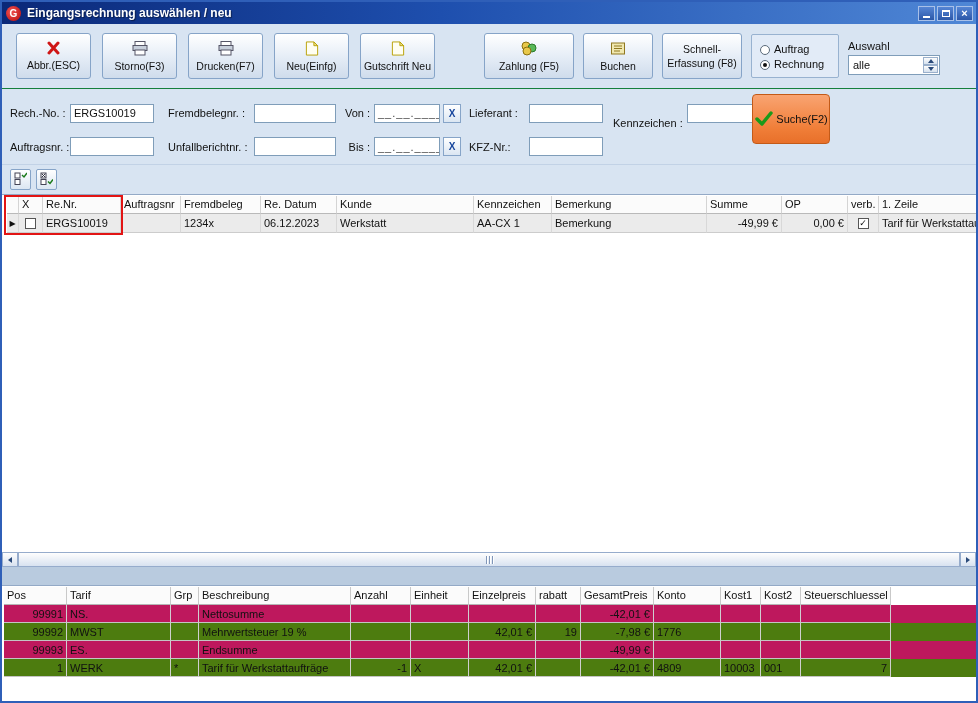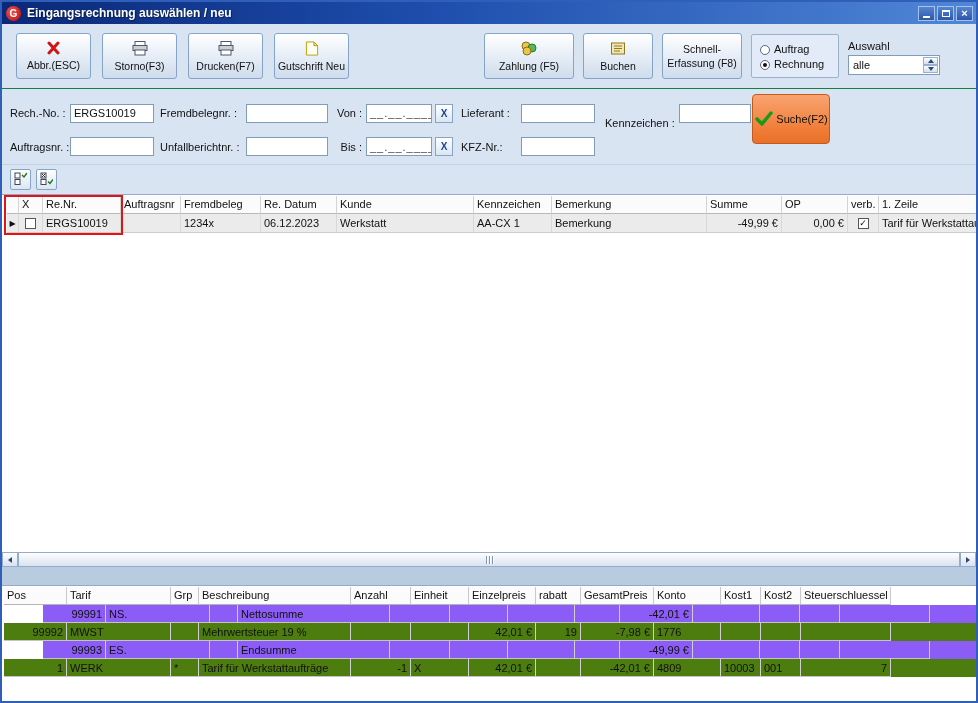--- a/index.html
+++ b/index.html
@@ -31,21 +31,21 @@
   .spin-btns { position:absolute; right:1px; top:1px; bottom:1px; width:15px; display:flex; flex-direction:column; }
   .spin-btn { flex:1; background:linear-gradient(#fdfdfd,#d4e0ee); border:1px solid #9ab0cc; display:flex; align-items:center; justify-content:center; }
   .tri-up { width:0; height:0; border-left:3px solid transparent; border-right:3px solid transparent; border-bottom:4px solid #2a4a7a; }
   .tri-down { width:0; height:0; border-left:3px solid transparent; border-right:3px solid transparent; border-top:4px solid #2a4a7a; }
 
   
   .filters { flex:0 0 66px; background:#d8e4f2; position:relative; padding:8px 16px 0 8px; border-top:1px solid #15803d; }
   .filter-row { display:flex; align-items:center; margin-bottom:8px; }
   .fl { white-space:nowrap; overflow:hidden; }
   .fl.w1 { width:60px; }
-  .fl.w2 { width:86px; margin-left:6px; }
+  .fl.w2 { width:86px; margin-left:14px; }
   .fl.w3 { width:32px; margin-left:6px; text-align:right; padding-right:4px; }
   .fl.w4 { width:60px; margin-left:8px; }
   .fl.w5 { width:74px; margin-left:10px;margin-top:20px; }
   .fi { height:19px; border:1px solid #7f9db9; background:#fff; display:flex; align-items:center; padding:0 3px; white-space:nowrap; overflow:hidden; }
   .fi.iw1 { width:84px; }
   .fi.iw2 { width:82px; }
   .fi.iw3 { width:66px; letter-spacing:1px; color:#444; }
   .fi.iw4 { width:74px; }
   .fi.iw5 { width:72px; }
   .clear-btn { width:18px; height:19px; margin-left:3px; border:1px solid #86a4c8; background:linear-gradient(#fff,#dbe6f2); color:#16459c; font-weight:bold; display:flex; align-items:center; justify-content:center; font-size:10px; flex:0 0 18px; }
@@ -79,21 +79,21 @@
   .tri-left { width:0; height:0; border-top:3px solid transparent; border-bottom:3px solid transparent; border-right:4px solid #2a4a7a; }
   .tri-right { width:0; height:0; border-top:3px solid transparent; border-bottom:3px solid transparent; border-left:4px solid #2a4a7a; }
 
   .midgap { flex:0 0 18px; background:#b9cbdf; }
 
   
   .detail-area { flex:1; background:#fff; border-top:1px solid #93a9c6; padding:1px 0 0 2px; overflow:hidden; }
   .d-header { display:flex; height:18px; }
   .d-hcell { background:#fbfbfb; border-right:1px solid #c9c9c9; border-bottom:1px solid #b5b5b5; padding:2px 3px; white-space:nowrap; overflow:hidden; flex:0 0 auto; }
   .d-row { display:flex; height:18px; background:#4d7c0f; }
-  .d-row.odd { background:#8b5cf6;margin-left:39px; }
+  .d-row.odd { background:#be185d; }
   .d-cell { border-right:1px solid #cfcfcf; border-bottom:1px solid #c4c4c4; padding:0 3px; white-space:nowrap; overflow:hidden; flex:0 0 auto; display:flex; align-items:center; }
   .c0 { width:63px; } .c1 { width:104px; } .c2 { width:28px; } .c3 { width:152px; }
   .c4 { width:60px; } .c5 { width:58px; } .c6 { width:67px; } .c7 { width:45px; }
   .c8 { width:73px; } .c9 { width:67px; } .c10 { width:40px; } .c11 { width:40px; } .c12 { width:90px; }
 </style>
 </head>
 <body>
 
 <div class="window">
 
@@ -128,20 +128,27 @@
           </svg></span>
       <span class="lbl">Storno(F3)</span>
     </div>
     <div class="tb-btn">
       <span><svg width="18" height="15" viewBox="0 0 18 15">
             <rect x="4" y="0.5" width="10" height="4" fill="#fff" stroke="#556"></rect>
             <rect x="2" y="4.5" width="14" height="5" fill="#c8d0dc" stroke="#556"></rect>
             <rect x="4" y="9" width="10" height="5" fill="#fff" stroke="#556"></rect>
           </svg></span>
       <span class="lbl">Drucken(F7)</span>
+    </div>
+    <div class="tb-btn">
+      <span><svg width="14" height="15" viewBox="0 0 14 16">
+            <path d="M1 1 h8 l4 4 v10 h-12 z" fill="#fffef2" stroke="#b8a000"></path>
+            <path d="M9 1 l4 4 h-4 z" fill="#ece293" stroke="#b8a000"></path>
+          </svg></span>
+      <span class="lbl">Neu(Einfg)</span>
     </div>
     <div class="tb-btn">
       <span><svg width="14" height="15" viewBox="0 0 14 16">
             <path d="M1 1 h8 l4 4 v10 h-12 z" fill="#fffef2" stroke="#b8a000"></path>
             <path d="M9 1 l4 4 h-4 z" fill="#ece293" stroke="#b8a000"></path>
           </svg></span>
       <span class="lbl">Gutschrift Neu</span>
     </div>
 
     <div class="right-group">

